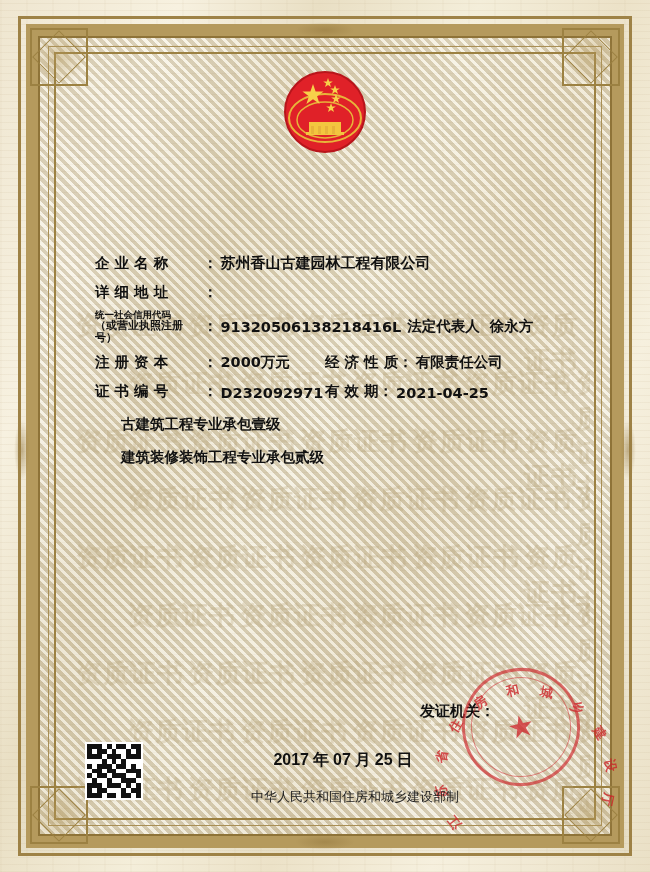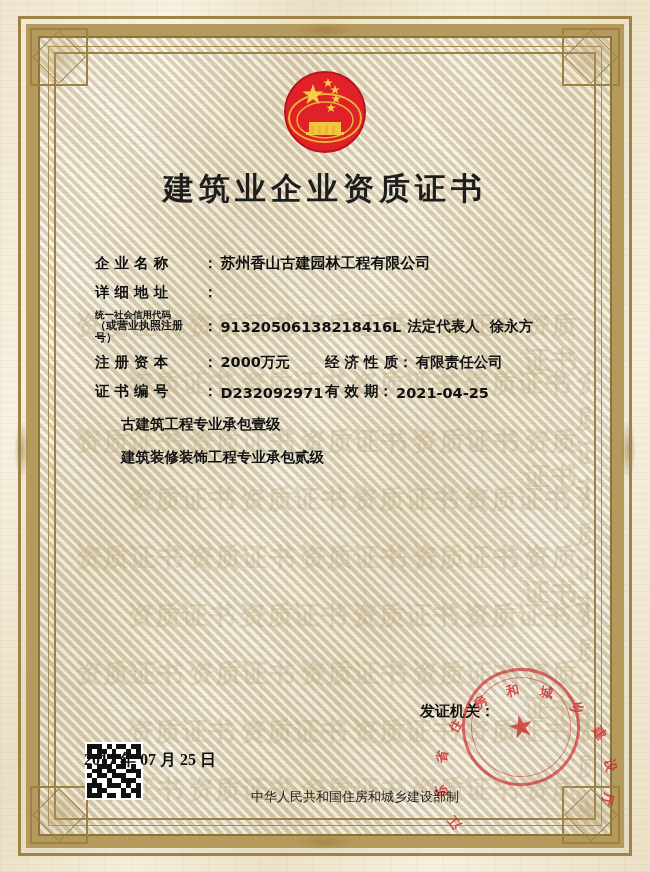--- a/index.html
+++ b/index.html
@@ -238,25 +238,25 @@
     text-align: right;
     font-family: "DejaVu Sans", sans-serif;
     font-size: 15px;
     font-weight: bold;
     color: #111;
     padding-right: 70px;
     box-sizing: border-box;
   }
   .date-row {
     position: absolute;
-    left: 84px;
+    left: 110px;
     top: 750px;
     width: 470px;
-    text-align: left;
-    font-family: Liberation Serif, serif;
+    text-align: center;
+    font-family: Liberation Sans, sans-serif;
     font-size: 16px;
     font-weight: bold;
     color: #111;
   }
   .date-row .d-sep { padding: 0 4px; font-weight: bold; }
   .footer {
     position: absolute;
     left: 0;
     top: 788px;
     width: 650px;
@@ -452,21 +452,20 @@
 
       <g fill="#e8b43a">
         <rect x="38" y="64" width="3" height="8"></rect>
         <rect x="45" y="64" width="3" height="8"></rect>
         <rect x="52" y="64" width="3" height="8"></rect>
         <rect x="59" y="64" width="3" height="8"></rect>
       </g>
     </svg>
   </div>
 
-  <div class="title">建筑业企业资质证书</div>
 
   <div class="fields">
 
     <div class="row">
       <span class="lbl w-label-1">企 业 名 称</span>
       <span class="lbl colon">：</span>
       <span class="val big">苏州香山古建园林工程有限公司</span>
     </div>
 
     <div class="row">

